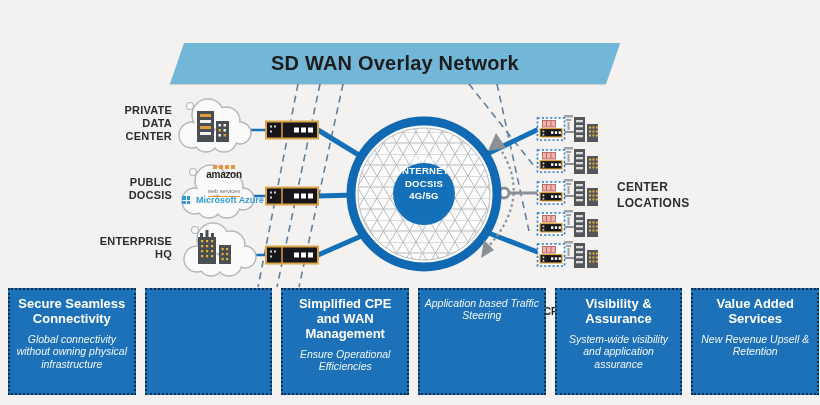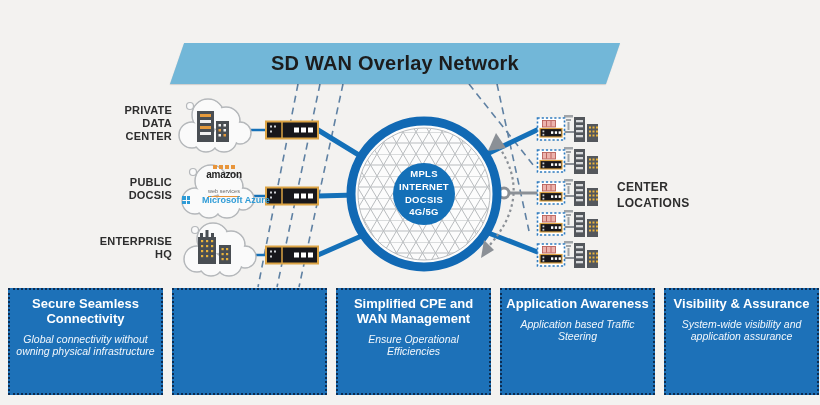--- a/index.html
+++ b/index.html
@@ -33,31 +33,31 @@
   }
   .branch-label{
     left:617px;top:180px;width:120px;text-align:left;
     font-size:12px;font-weight:700;color:#2d2d2d;line-height:1.3;letter-spacing:.3px;
   }
   .ucpe-label{
     left:529px;top:266px;width:44px;text-align:center;
     font-size:10px;font-weight:700;color:#222;margin-top:40px;
   }
   .core-label{
-    left:382px;top:168px;width:84px;text-align:center;
+    left:382px;top:152px;width:84px;text-align:center;
     font-size:9.5px;font-weight:700;color:#ffffff;line-height:1.35;letter-spacing:.3px;
   }
 
   
   .aws{left:193px;top:165px;width:62px;text-align:center;line-height:1;}
   .aws-squares{display:flex;justify-content:center;gap:2px;margin-bottom:1px;}
   .aws-squares i{width:4px;height:4px;background:#e8953a;display:block;}
   .aws-name{font-size:10px;font-weight:700;color:#252525;letter-spacing:-.3px;}
   .aws-sub{font-size:5.5px;color:#6a6a6a;border-bottom:1px solid #e8953a;display:inline-block;padding-bottom:1px;}
-  .azure{left:182px;top:195px;display:flex;align-items:center;gap:12px;}
+  .azure{left:182px;top:195px;display:flex;align-items:center;gap:6px;}
   .ms-logo{width:8px;height:8px;display:grid;grid-template-columns:3.5px 3.5px;grid-template-rows:3.5px 3.5px;gap:1px;}
   .ms-logo i{background:#2e9bd6;display:block;}
   .azure-name{font-size:9px;font-weight:700;color:#2e9bd6;}
 
   
   .benefits{
     left:8px;top:288px;width:811px;height:107px;
     display:flex;gap:9px;
   }
   .benefit{
@@ -298,22 +298,25 @@
       <h3>Secure Seamless Connectivity</h3>
       <p>Global connectivity without owning physical infrastructure</p>
     </div>
     <div class="benefit">
     </div>
     <div class="benefit">
       <h3>Simplified CPE and WAN Management</h3>
       <p>Ensure Operational Efficiencies</p>
     </div>
     <div class="benefit">
-      <h3>Application Awareness</h3>
       <p>Application based Traffic Steering</p>
     </div>
     <div class="benefit">
       <h3>Visibility &amp; Assurance</h3>
       <p>System-wide visibility and application assurance</p>
     </div>
+    <div class="benefit">
+      <h3>Value Added Services</h3>
+      <p>New Revenue Upsell &amp; Retention</p>
+    </div>
   </div>
 
 </div>
 
 </body></html>

